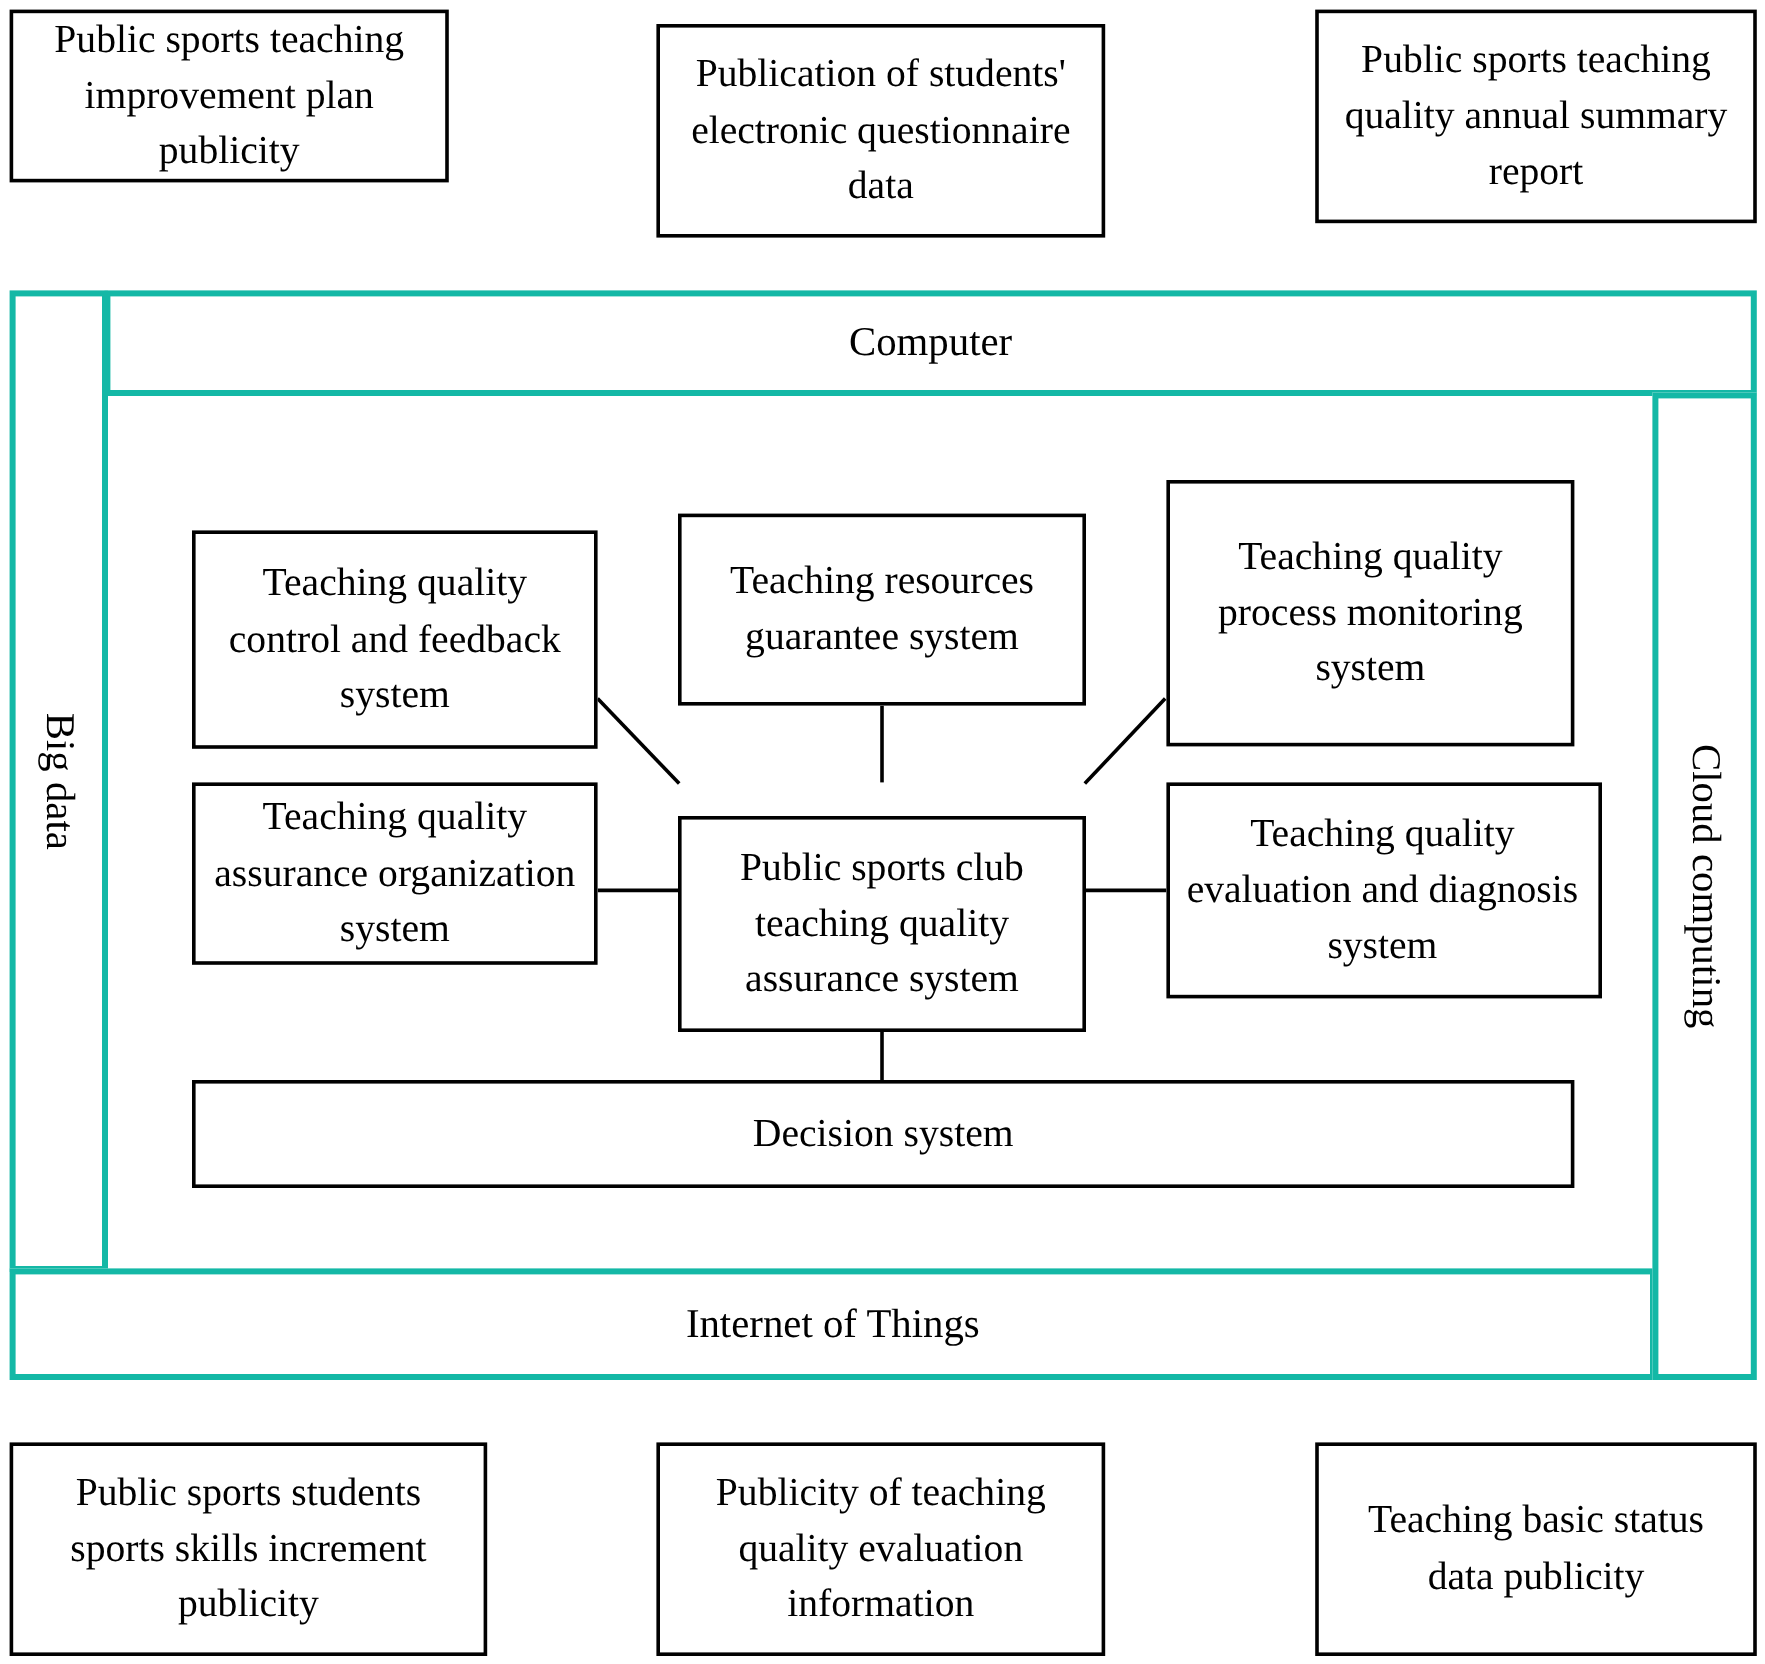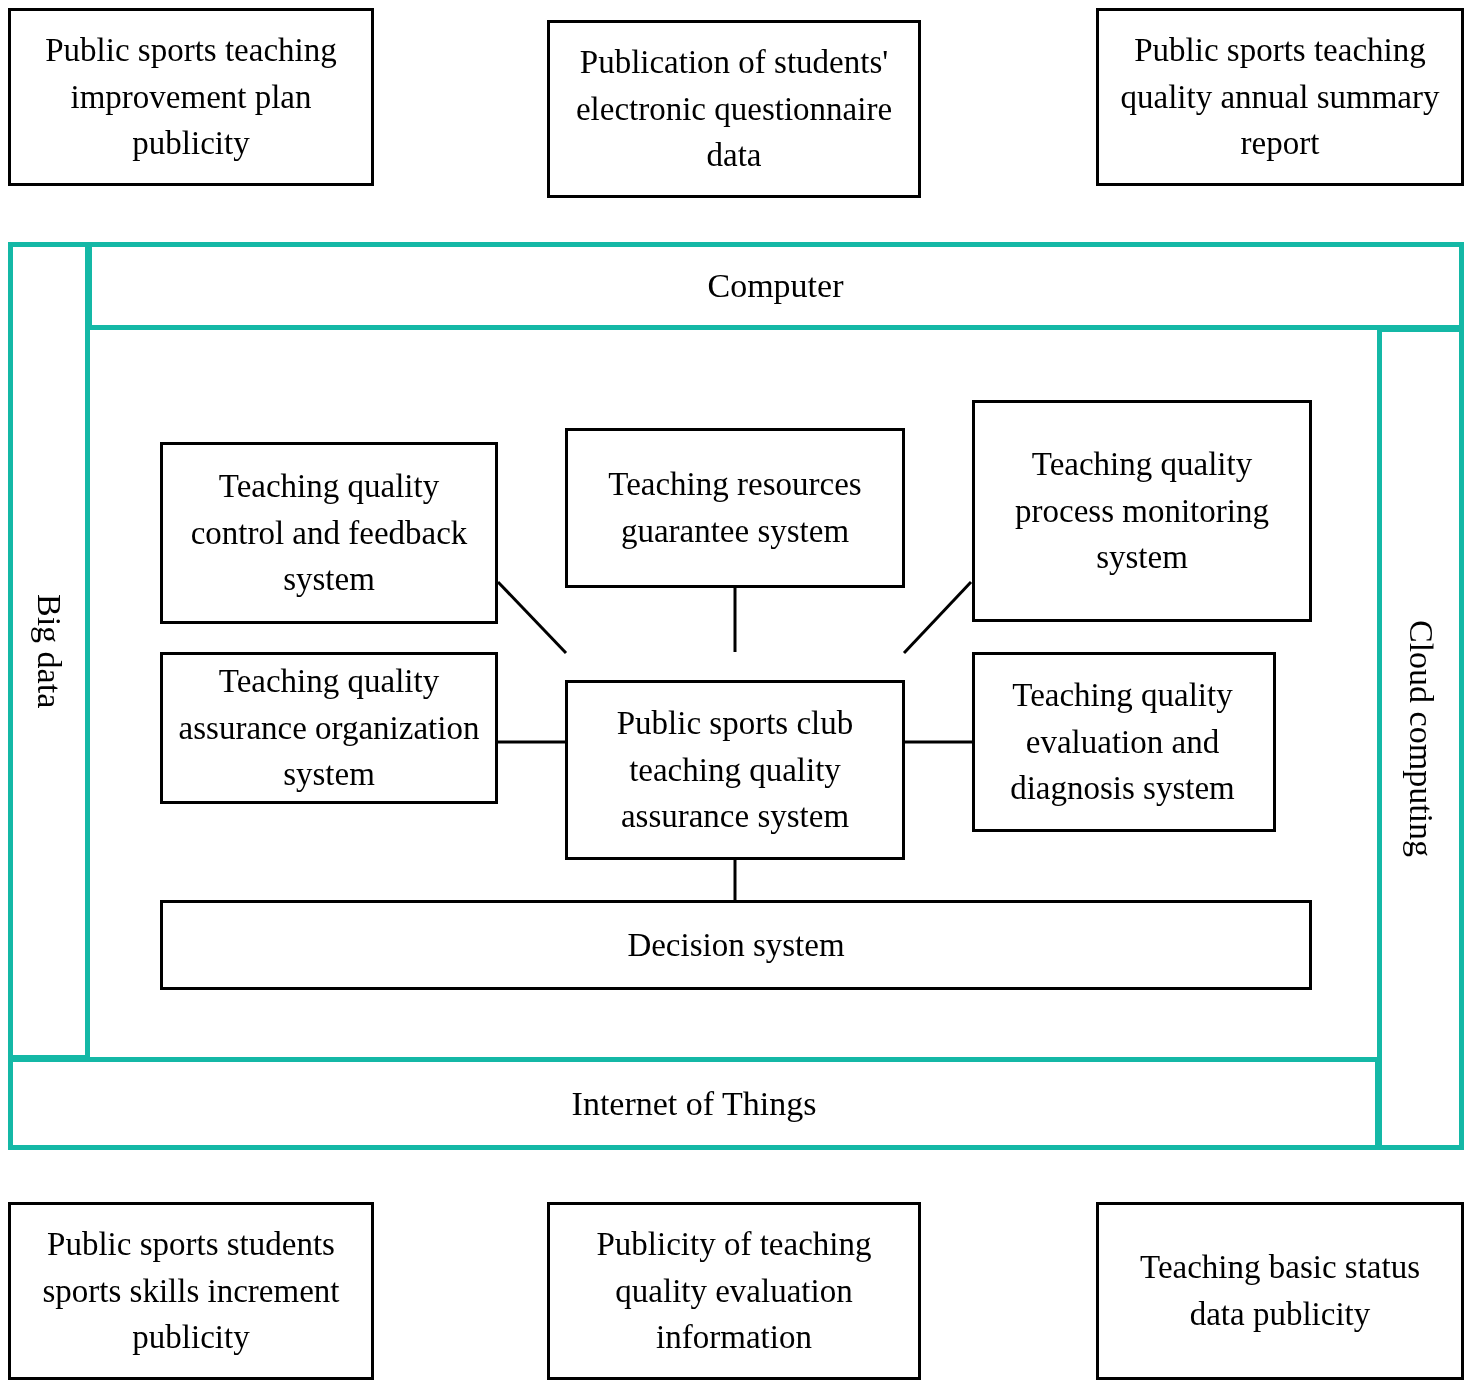--- a/index.html
+++ b/index.html
@@ -38,38 +38,38 @@
     align-items: center;
     justify-content: center;
     text-align: center;
     font-size: 34px;
   }
   .vtext {
     writing-mode: vertical-rl;
     white-space: nowrap;
   }
   
-  #box-top-left    { left: 8px;    top: 8px;  width: 366px; height: 178px; }
+  #box-top-left    { left: 8px;    top: 8px;  width: 366px; height: 144px; }
   #box-top-center  { left: 547px;  top: 20px;  width: 374px; height: 178px; }
   #box-top-right   { left: 1096px; top: 8px;  width: 368px; height: 178px; }
   
   #strip-computer  { left: 87px;   top: 242px;  width: 1377px; height: 88px; }
   #strip-bigdata   { left: 8px;    top: 242px;  width: 82px;   height: 818px; }
   #strip-iot       { left: 8px;    top: 1057px; width: 1372px; height: 93px; }
   #strip-cloud     { left: 1377px; top: 327px;  width: 87px;   height: 823px; }
   
   #box-control     { left: 160px; top: 400px; width: 338px; height: 182px; margin-top: 42px; }
   #box-resources   { left: 565px; top: 428px; width: 340px; height: 160px; }
   #box-monitoring  { left: 972px; top: 400px; width: 340px; height: 222px; }
   #box-organization{ left: 160px; top: 652px; width: 338px; height: 152px; }
   #box-center      { left: 565px; top: 652px; width: 340px; height: 180px; margin-top: 28px; }
-  #box-evaluation  { left: 972px; top: 652px; width: 304px; height: 180px; padding-left: 11px; }
+  #box-evaluation  { left: 972px; top: 652px; width: 363px; height: 180px; padding-left: 11px; }
   #box-decision    { left: 160px; top: 900px; width: 1152px; height: 90px; }
   
-  #box-bottom-left   { left: 8px;    top: 1202px; width: 366px; height: 178px; }
+  #box-bottom-left   { left: 8px;    top: 1202px; width: 398px; height: 178px; }
   #box-bottom-center { left: 547px;  top: 1202px; width: 374px; height: 178px; justify-content: center; }
   #box-bottom-right  { left: 1096px; top: 1202px; width: 368px; height: 178px; }
   
   #connectors {
     position: absolute;
     left: 0; top: 0;
     width: 1471px;
     height: 1387px;
     pointer-events: none;
   }

